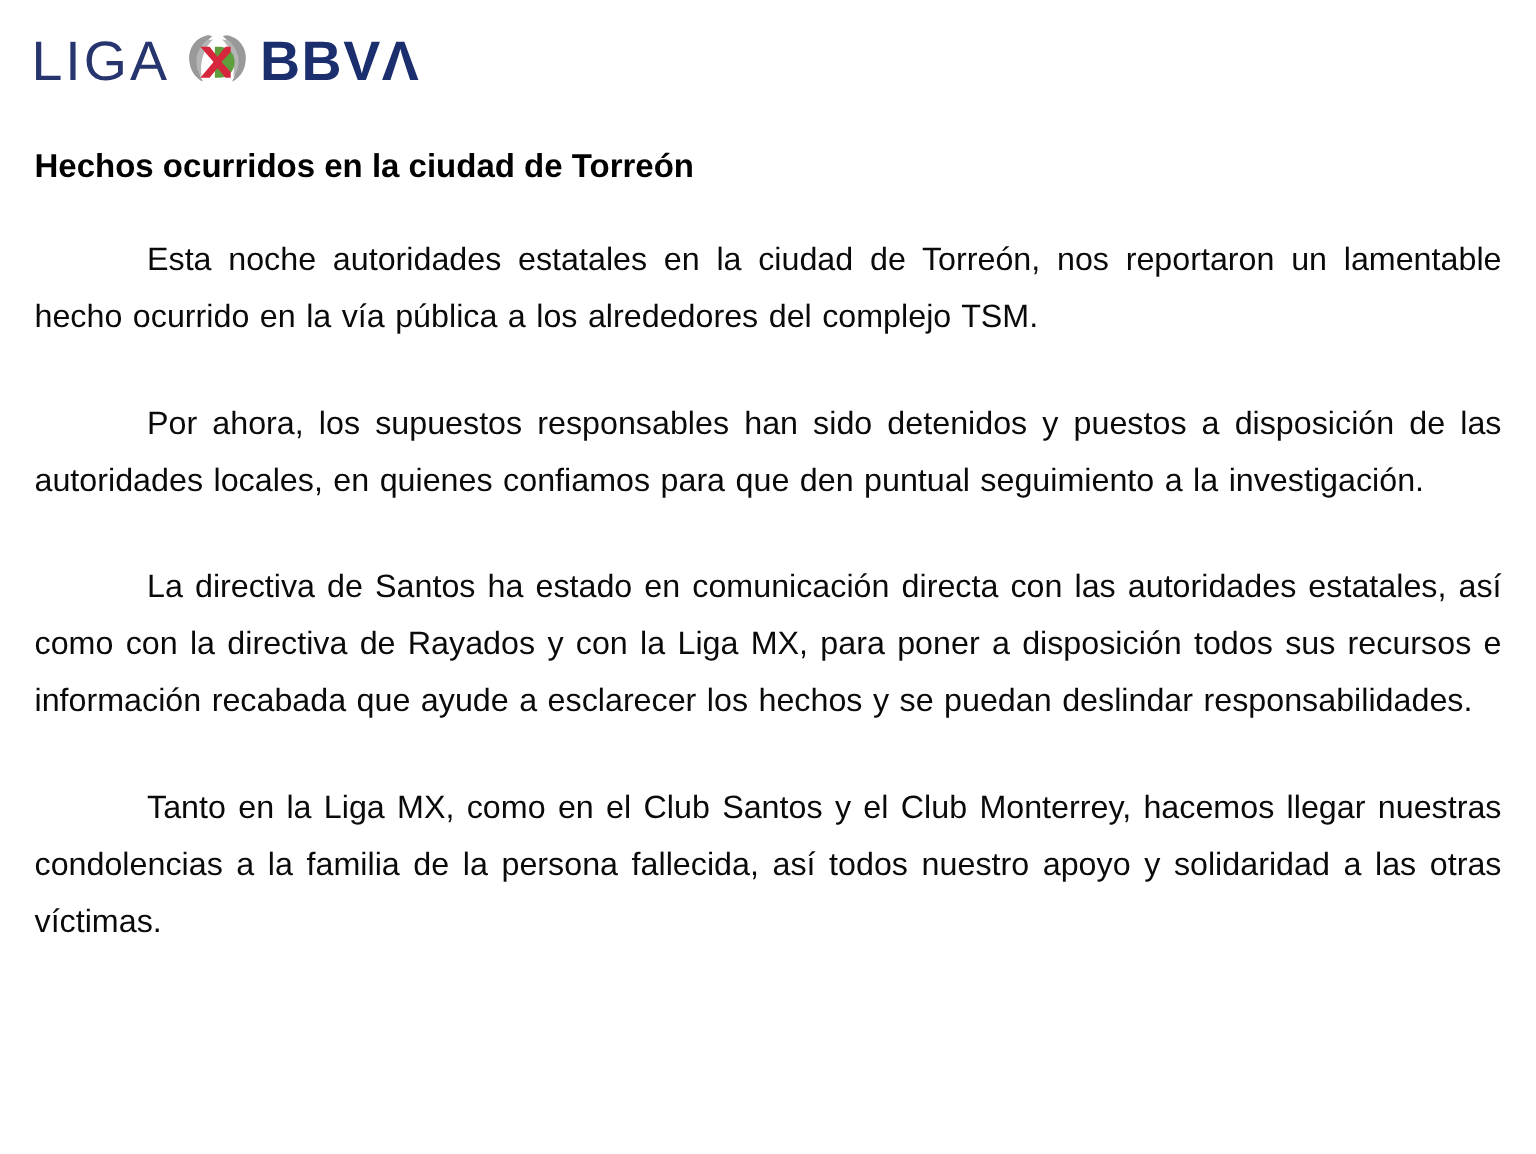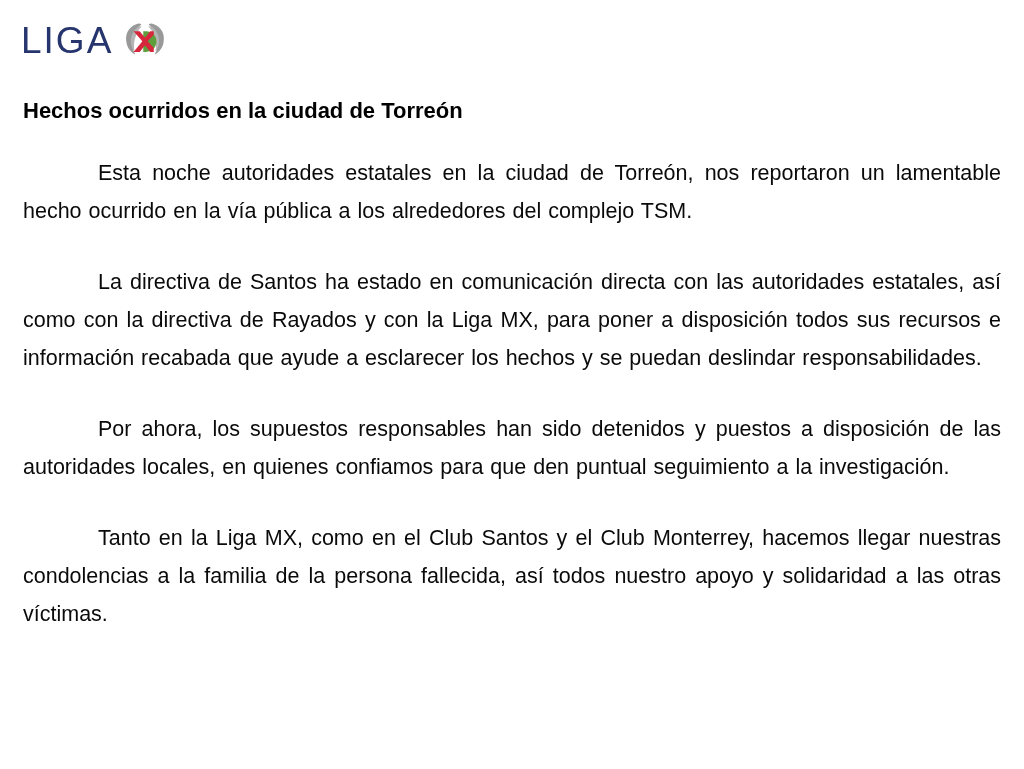--- a/index.html
+++ b/index.html
@@ -100,24 +100,28 @@
         </g>
 
         <path d="M52 30 C66 30 76 40 76 53 C76 67 66 77 52 77 L46 77 L46 30 Z" fill="#5f9e3c"></path>
 
         <path d="M24 30 L38 30 L50 45 L62 30 L70 30 L70 38 L56 53 L70 68 L70 77 L62 77 L50 62 L38 77 L24 77 L44 53 Z" fill="#d6273c"></path>
 
         <path d="M44 53 L50 45 L56 53 L50 61 Z" fill="#d6273c"></path>
       </svg>
     </span>
 
+    <span class="logo-bbva">
+        <span>BBV</span>
+        <span class="bbva-lambda">Λ</span>
+      </span>
   </div>
 
   <h1 class="doc-title">Hechos ocurridos en la ciudad de Torreón</h1>
 
   <div class="doc-body">
     <p>Esta noche autoridades estatales en la ciudad de Torreón, nos reportaron un lamentable hecho ocurrido en la vía pública a los alrededores del complejo TSM.</p>
+    <p>Por ahora, los supuestos responsables han sido detenidos y puestos a disposición de las autoridades locales, en quienes confiamos para que den puntual seguimiento a la investigación.</p>
     <p>La directiva de Santos ha estado en comunicación directa con las autoridades estatales, así como con la directiva de Rayados y con la Liga MX, para poner a disposición todos sus recursos e información recabada que ayude a esclarecer los hechos y se puedan deslindar responsabilidades.</p>
-    <p>Por ahora, los supuestos responsables han sido detenidos y puestos a disposición de las autoridades locales, en quienes confiamos para que den puntual seguimiento a la investigación.</p>
     <p>Tanto en la Liga MX, como en el Club Santos y el Club Monterrey, hacemos llegar nuestras condolencias a la familia de la persona fallecida, así todos nuestro apoyo y solidaridad a las otras víctimas.</p>
   </div>
 
 </div>
 
 </body></html>

